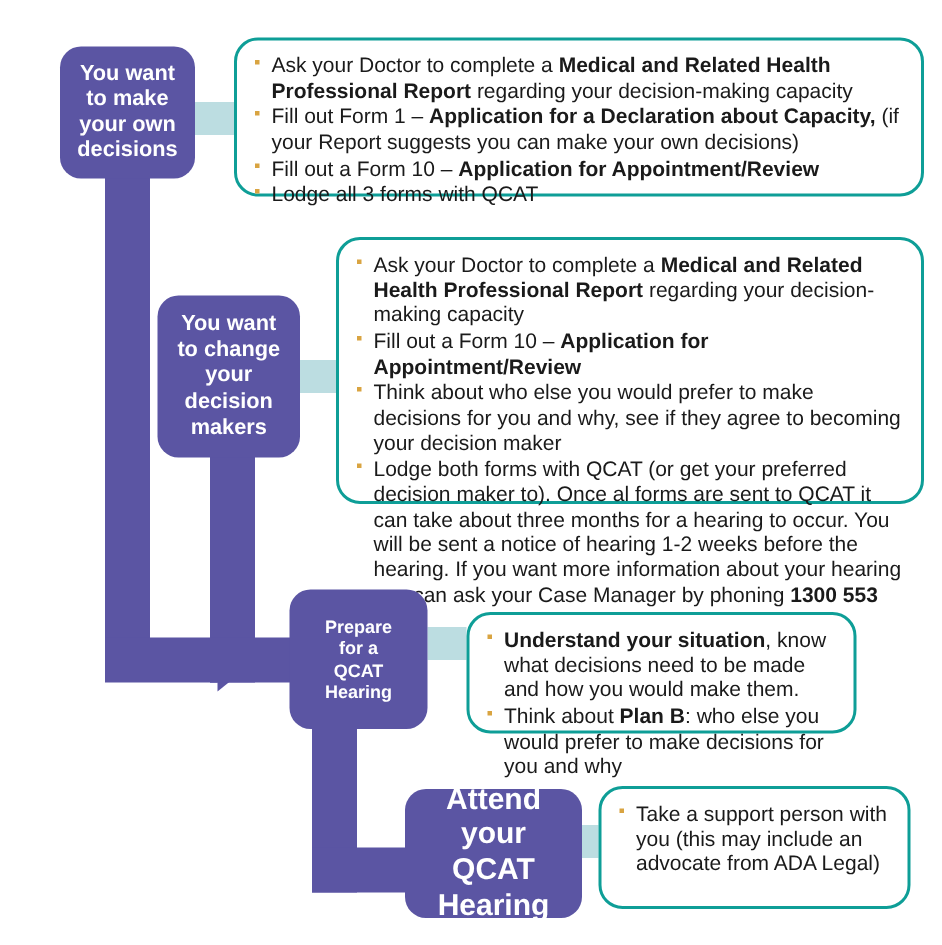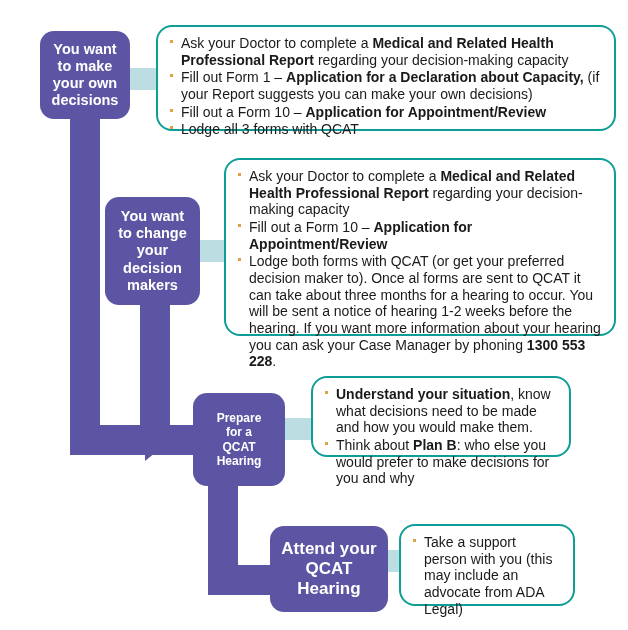--- a/index.html
+++ b/index.html
@@ -136,48 +136,49 @@
 makers</span>
   </div>
 
   <div class="node" style="left:193px; top:393px; width:92px; height:93px; font-size:12px;">
     <span>Prepare
 for a
 QCAT
 Hearing</span>
   </div>
 
-  <div class="node" style="left:270px; top:526px; width:118px; height:86px; font-size:17px;">
+  <div class="node" style="left:270px; top:526px; width:118px; height:86px; font-size:20px;">
     <span>Attend your
 QCAT Hearing</span>
   </div>
 
   <div class="callout" style="left:156px; top:25px; width:460px; height:106px;">
     <ul>
         <li><span>Ask your Doctor to complete a </span><b>Medical and Related Health Professional Report</b><span> regarding your decision-making capacity</span></li>
         <li><span>Fill out Form 1 – </span><b>Application for a Declaration about Capacity,</b><span> (if your Report suggests you can make your own decisions)</span></li>
         <li><span>Fill out a Form 10 – </span><b>Application for Appointment/Review</b></li>
         <li><span>Lodge all 3 forms with QCAT</span></li>
       </ul>
   </div>
 
   <div class="callout" style="left:224px; top:158px; width:392px; height:178px;">
     <ul>
         <li><span>Ask your Doctor to complete a </span><b>Medical and Related Health Professional Report</b><span> regarding your decision-making capacity</span></li>
         <li><span>Fill out a Form 10 – </span><b>Application for Appointment/Review</b></li>
+        <li><span>Think about who else you would prefer to make decisions for you and why, see if they agree to becoming your decision maker</span></li>
         <li><span>Lodge both forms with QCAT (or get your preferred decision maker to). Once al forms are sent to QCAT it can take about three months for a hearing to occur. You will be sent a notice of hearing 1-2 weeks before the hearing. If you want more information about your hearing you can ask your Case Manager by phoning </span><b>1300 553 228</b><span>.</span></li>
       </ul>
   </div>
 
-  <div class="callout" style="left:311px; top:376px; width:260px; height:81px;">
+  <div class="callout" style="left:311px; top:408px; width:260px; height:81px;">
     <ul>
         <li><b>Understand your situation</b><span>, know what decisions need to be made and how you would make them.</span></li>
         <li><span>Think about </span><b>Plan B</b><span>: who else you would prefer to make decisions for you and why</span></li>
       </ul>
   </div>
 
-  <div class="callout" style="left:399px; top:524px; width:176px; height:82px;">
+  <div class="callout" style="left:399px; top:524px; width:208px; height:82px;">
     <ul>
         <li><span>Take a support person with you (this may include an advocate from ADA Legal)</span></li>
       </ul>
   </div>
 
 </div>
 
 </body></html>

